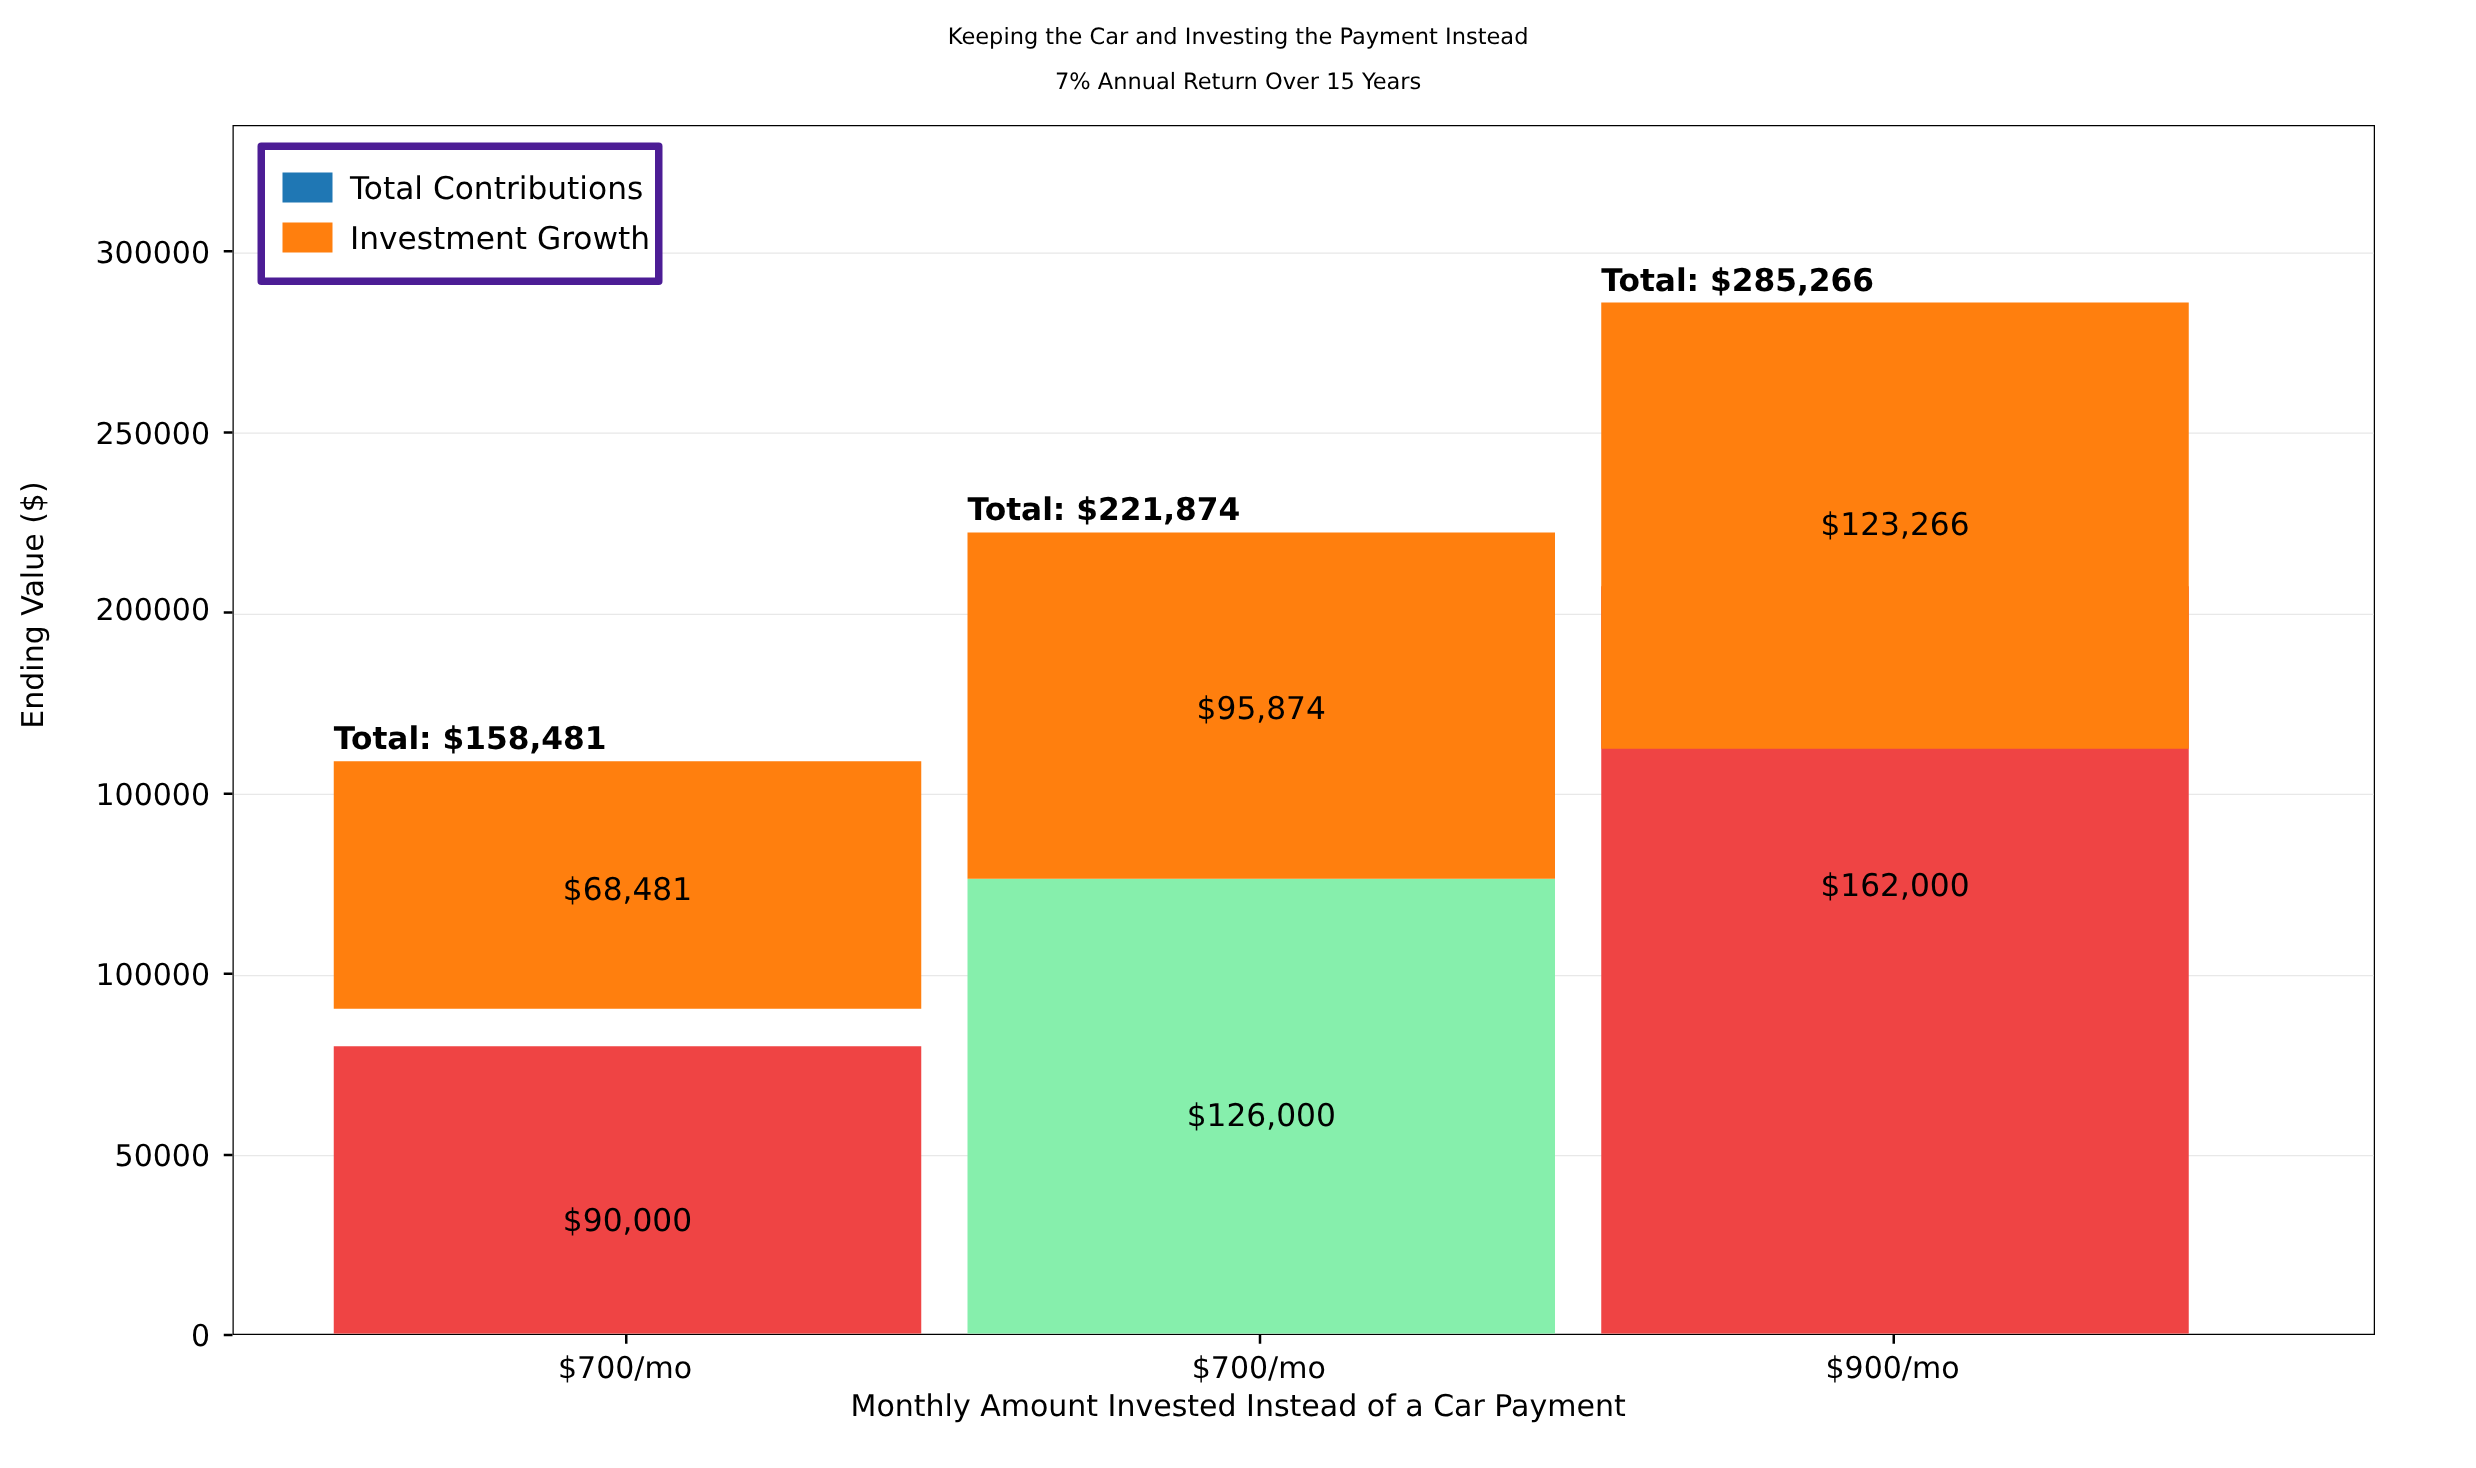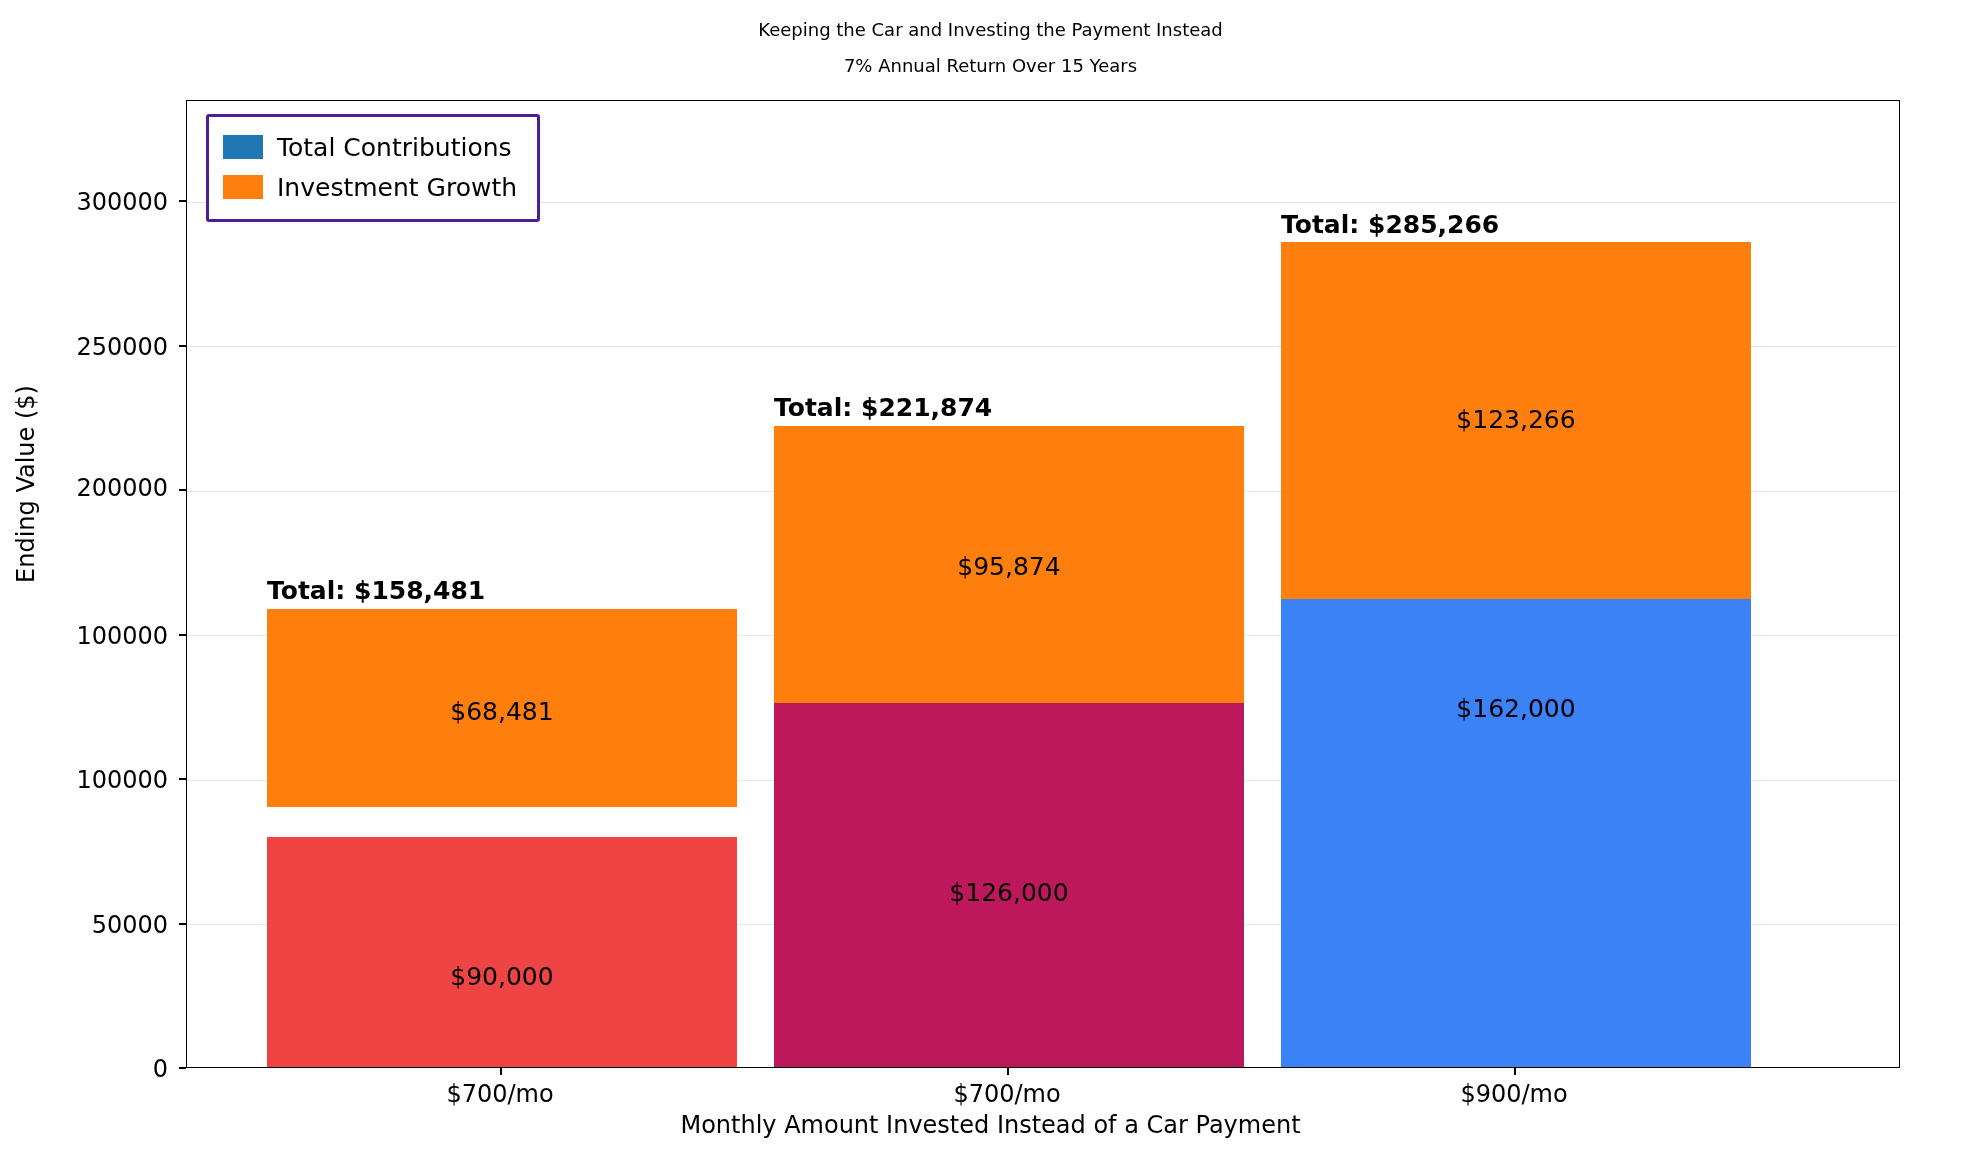--- a/index.html
+++ b/index.html
@@ -135,23 +135,23 @@
     font-size: 24px;
     color: #000000;
   }
 
   
   #legend {
     position: absolute;
     left: 205px;
     top: 113px;
     background: #ffffff;
-    border: 3px solid #4c1d95;
+    border: 6px solid #4c1d95;
     border-radius: 3px;
-    padding: 10px 20px 12px 14px;
+    padding: 10px 4px 12px 14px;
     box-shadow: none;
   }
   .legend-row {
     display: flex;
     align-items: center;
     height: 40px;
   }
   .legend-swatch {
     width: 40px;
     height: 24px;
@@ -184,30 +184,30 @@
     <div class="bar-group" style="left: 80px; width: 470px; height: 458.3px;">
       <div class="seg" style="bottom: 0; height: 230px; background: #ef4444;">
         <div class="seg-label" style="top: 125px;">$90,000</div>
       </div>
       <div class="seg" style="bottom: 260.2px; height: 198.0px; background: #ff7f0e;">
         <div class="seg-label" style="top: 88px;">$68,481</div>
       </div>
     </div>
 
     <div class="bar-group" style="left: 587px; width: 470px; height: 641.5px;">
-      <div class="seg" style="bottom: 0; height: 364.3px; background: #be185d;">
+      <div class="seg" style="bottom: 0; height: 364.3px; background: #86efac;">
         <div class="seg-label" style="top: 175px;">$126,000</div>
       </div>
       <div class="seg" style="bottom: 364.3px; height: 277.2px; background: #ff7f0e;">
         <div class="seg-label" style="top: 126px;">$95,874</div>
       </div>
     </div>
 
     <div class="bar-group" style="left: 1094px; width: 470px; height: 824.8px;">
-      <div class="seg" style="bottom: 0; height: 598px; background: #3b82f6;">
+      <div class="seg" style="bottom: 0; height: 598px; background: #ef4444;">
         <div class="seg-label" style="top: 225px;">$162,000</div>
       </div>
       <div class="seg" style="bottom: 468.4px; height: 356.4px; background: #ff7f0e;">
         <div class="seg-label" style="top: 163px;">$123,266</div>
       </div>
     </div>
 
     <div class="total-label" style="left: 80px; width: 470px; top: 475px;">Total: $158,481</div>
     <div class="total-label" style="left: 587px; width: 470px; top: 292px;">Total: $221,874</div>
     <div class="total-label" style="left: 1094px; width: 470px; top: 109px;">Total: $285,266</div>

